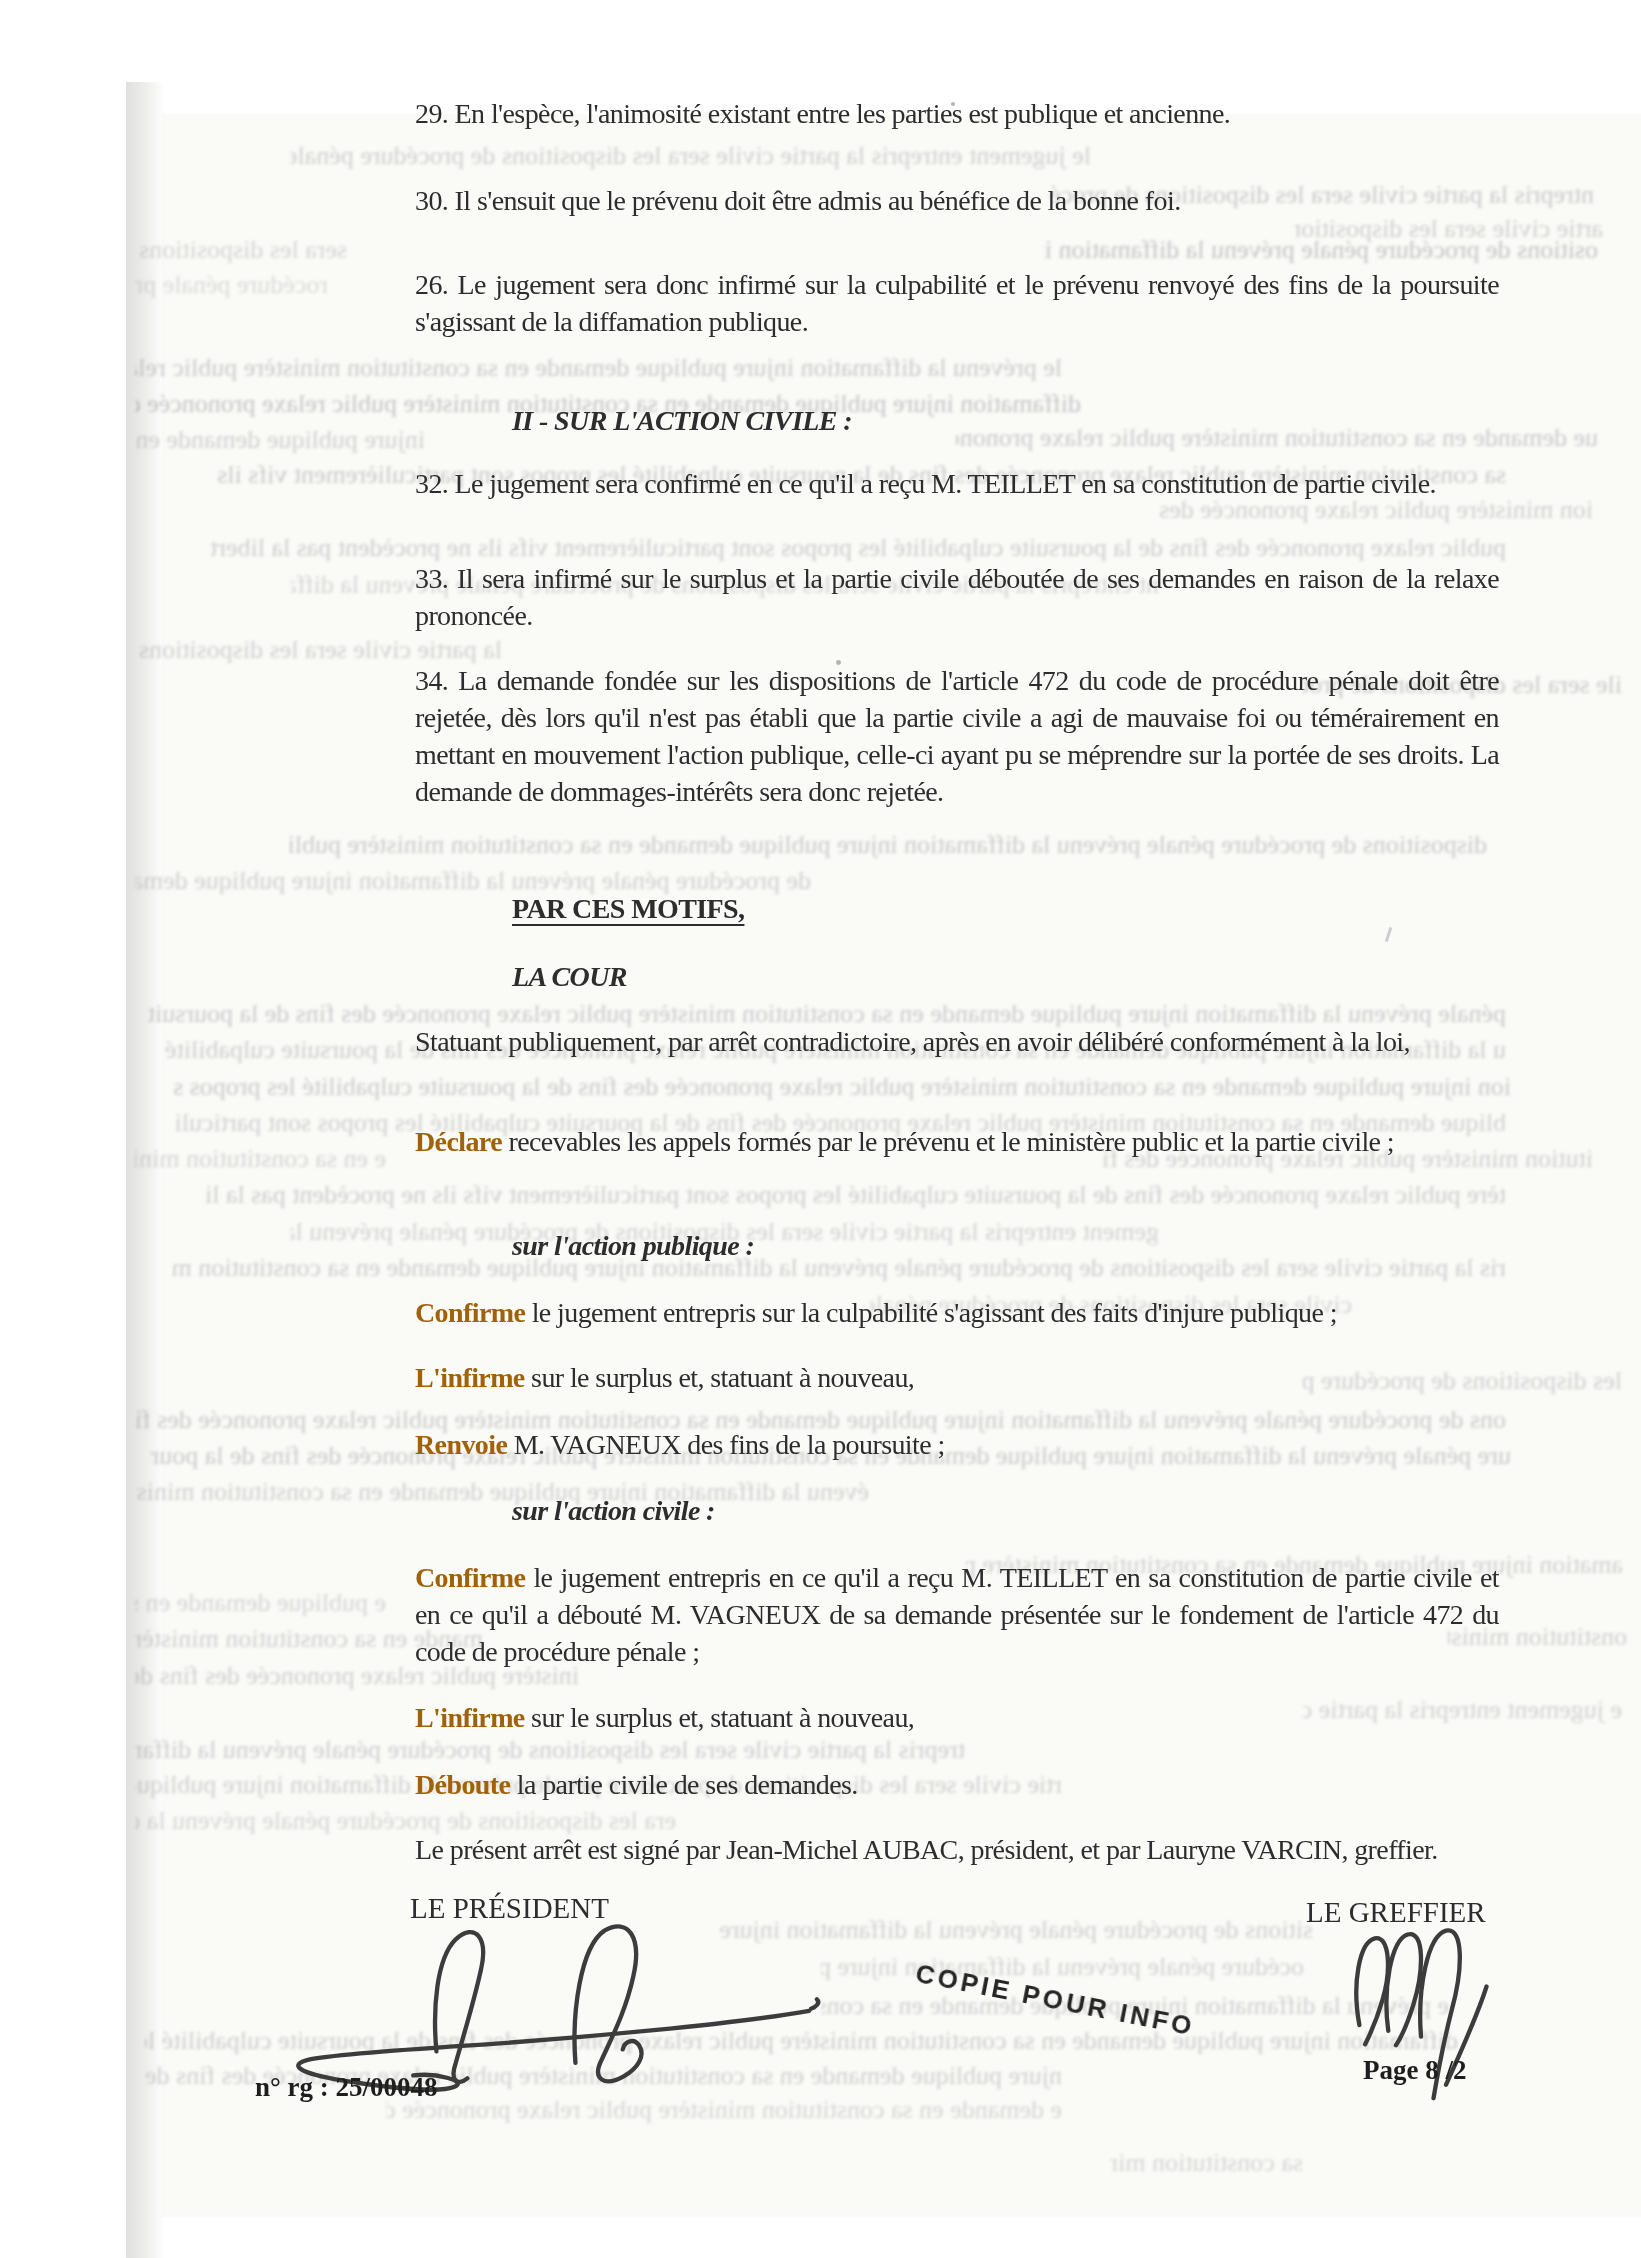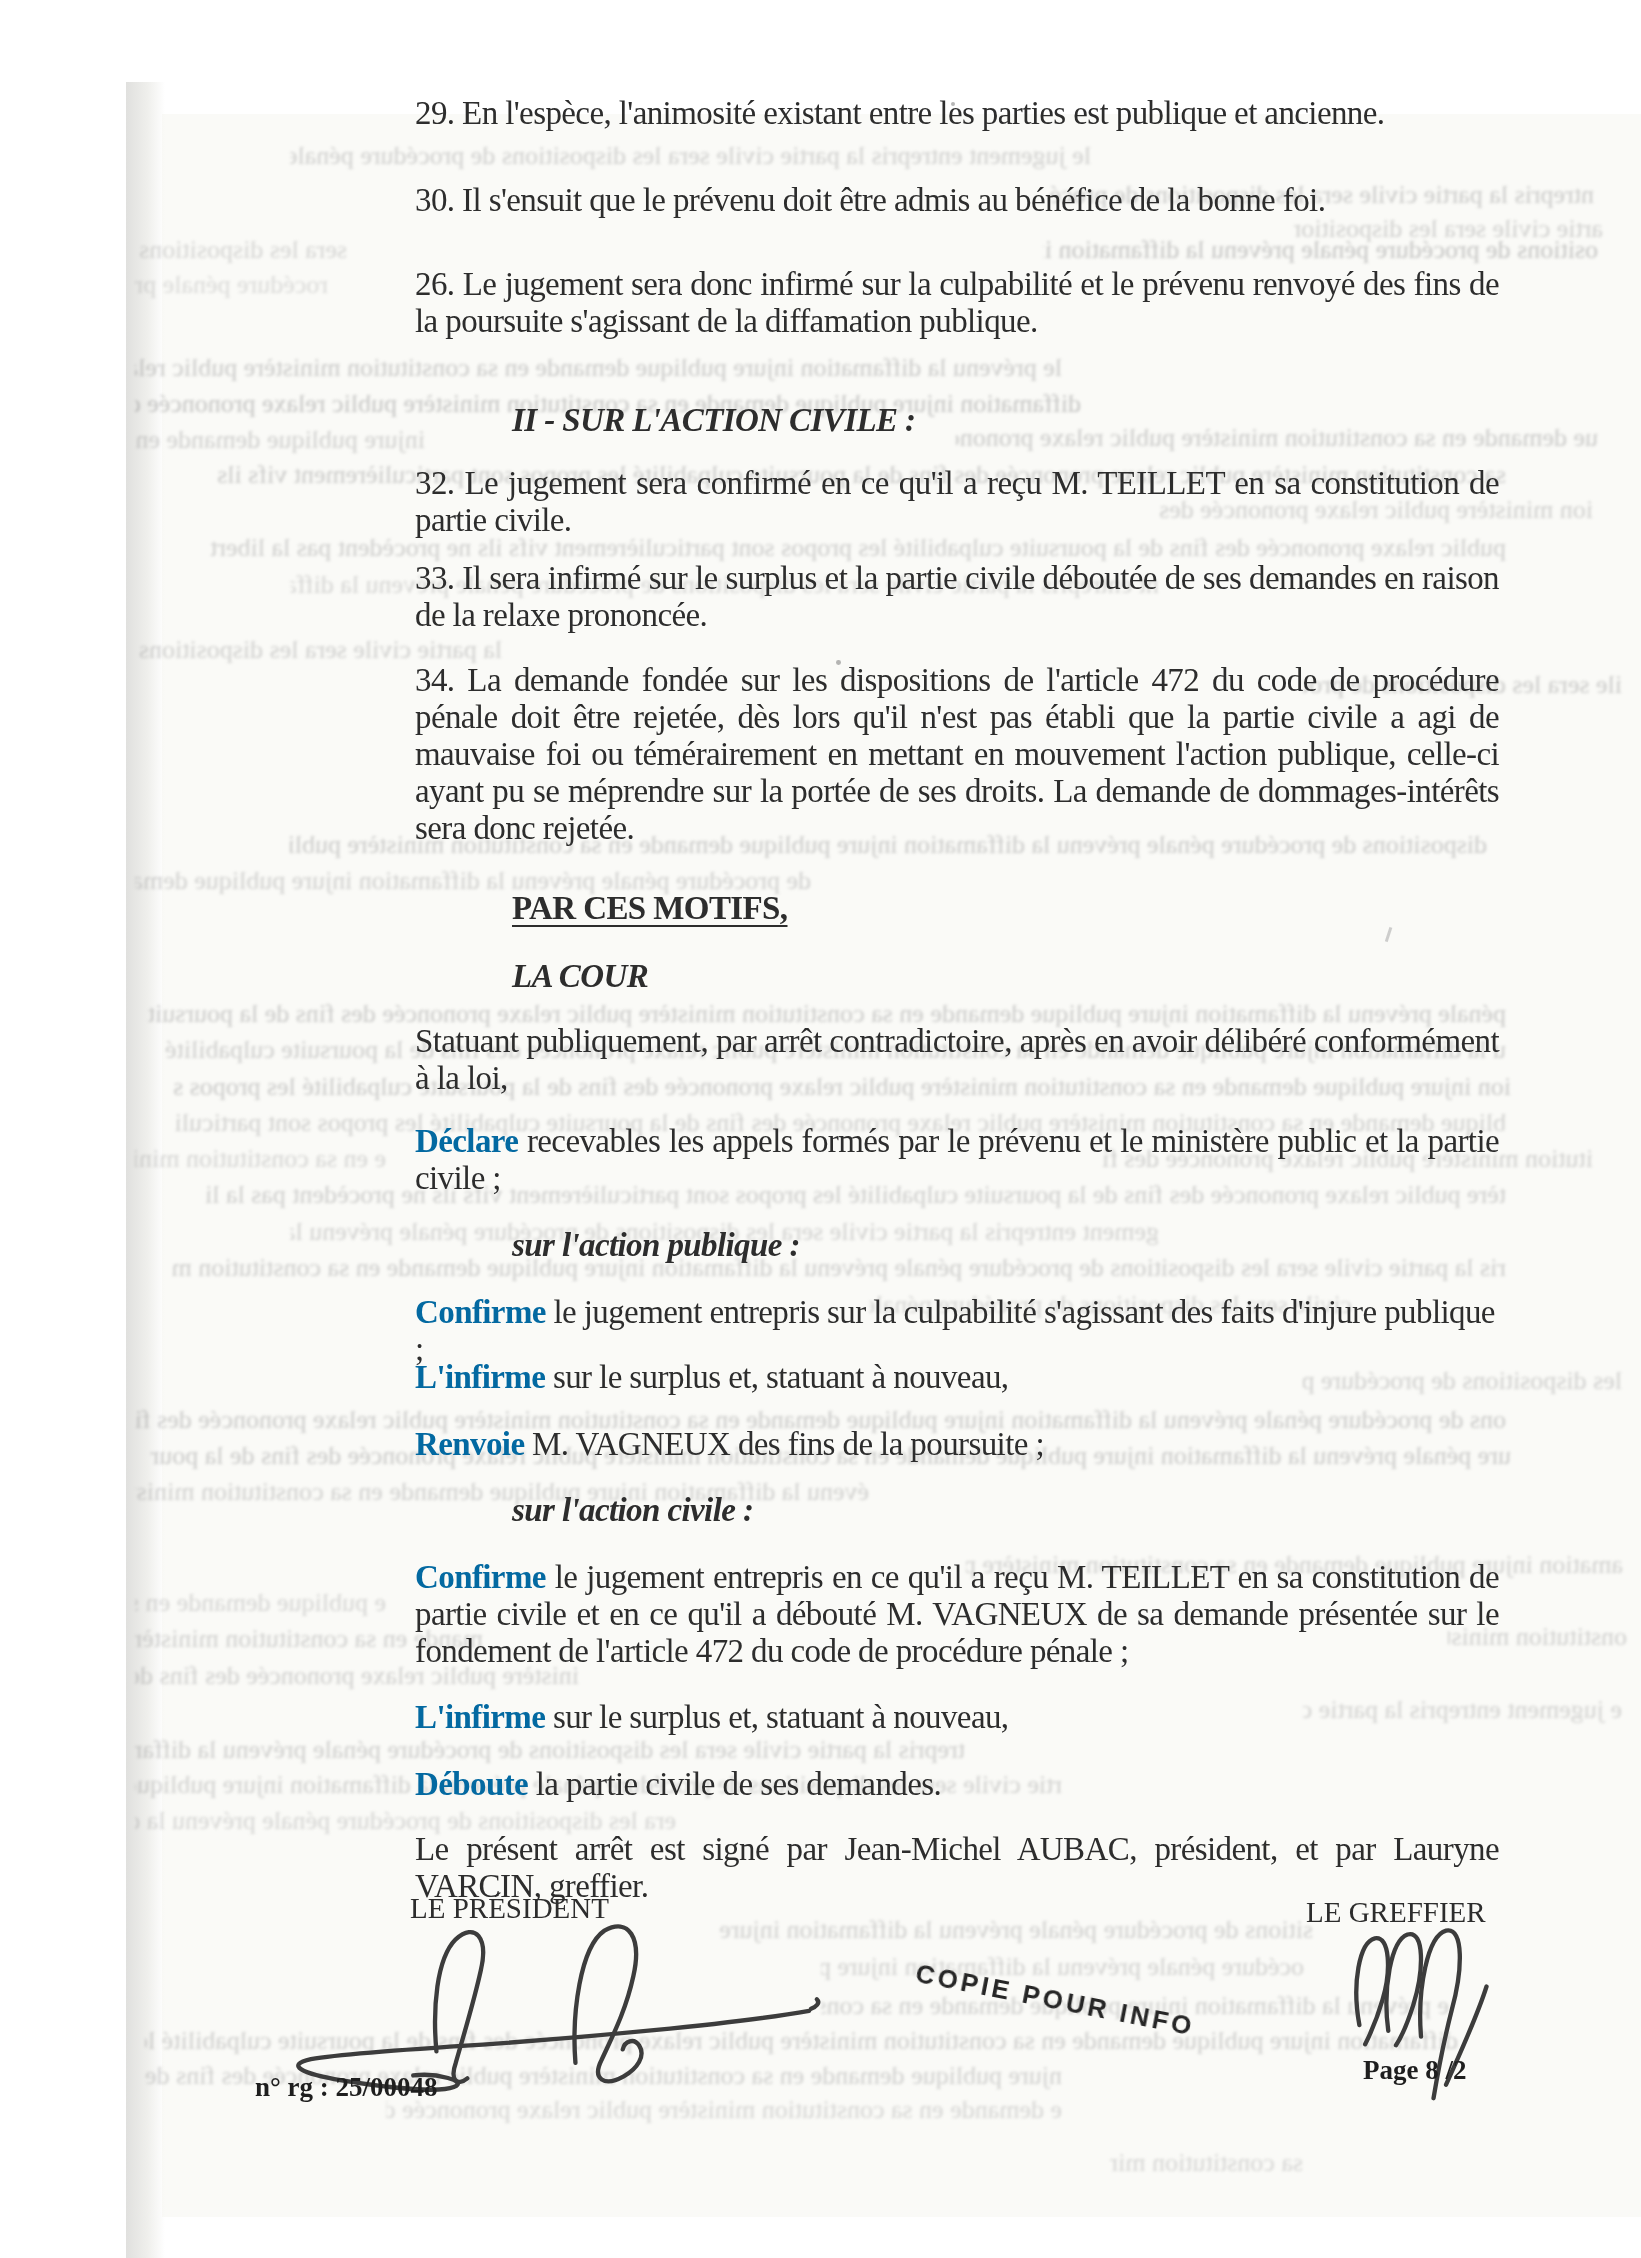--- a/index.html
+++ b/index.html
@@ -5,24 +5,24 @@
   html,body{margin:0;padding:0;background:#ffffff;}
   body{width:1641px;height:2258px;position:relative;overflow:hidden;
        font-family:"Liberation Serif","DejaVu Serif",serif;}
   .page{position:absolute;inset:0;background:#ffffff;}
   .paper{position:absolute;left:162px;top:114px;right:0;height:2103px;
          background:#fafaf7;}
   .scan-band{position:absolute;left:126px;top:82px;width:39px;height:2176px;
          background:linear-gradient(90deg,#e0e0de 0%,#efefec 55%,rgba(250,250,247,0) 100%);}
   .col{position:absolute;left:415px;top:0;width:1084px;height:2258px;}
   .col p{position:absolute;left:0;width:1084px;margin:0;
-         font-size:33px;line-height:37px;letter-spacing:-0.6px;color:#2d2d2d;
+         font-size:28px;line-height:37px;letter-spacing:-0.6px;color:#2d2d2d;
          text-align:justify;}
   .col p.single{text-align:left;}
-  .lead{font-weight:bold;color:#0369a1;}
+  .lead{font-weight:bold;color:#a16207;}
   .heading{font-weight:bold;color:#1f1f1f;letter-spacing:0;font-style:italic;}
   .motifs{font-weight:bold;color:#1f1f1f;letter-spacing:0;
           text-decoration:underline;text-decoration-thickness:2.4px;text-underline-offset:5.8px;}
   .sub-indent{left:97px !important;}
   .footer-label{position:absolute;font-size:29px;color:#2d2d2d;letter-spacing:0;}
   .footer-bold{position:absolute;font-size:27px;font-weight:bold;color:#1e1e1e;}
   .stamp{position:absolute;left:919px;top:1958px;
          font-family:"Liberation Sans","DejaVu Sans",sans-serif;
          font-weight:bold;font-size:26px;letter-spacing:3.4px;color:#262626;
          transform:rotate(11deg);transform-origin:left top;white-space:nowrap;

